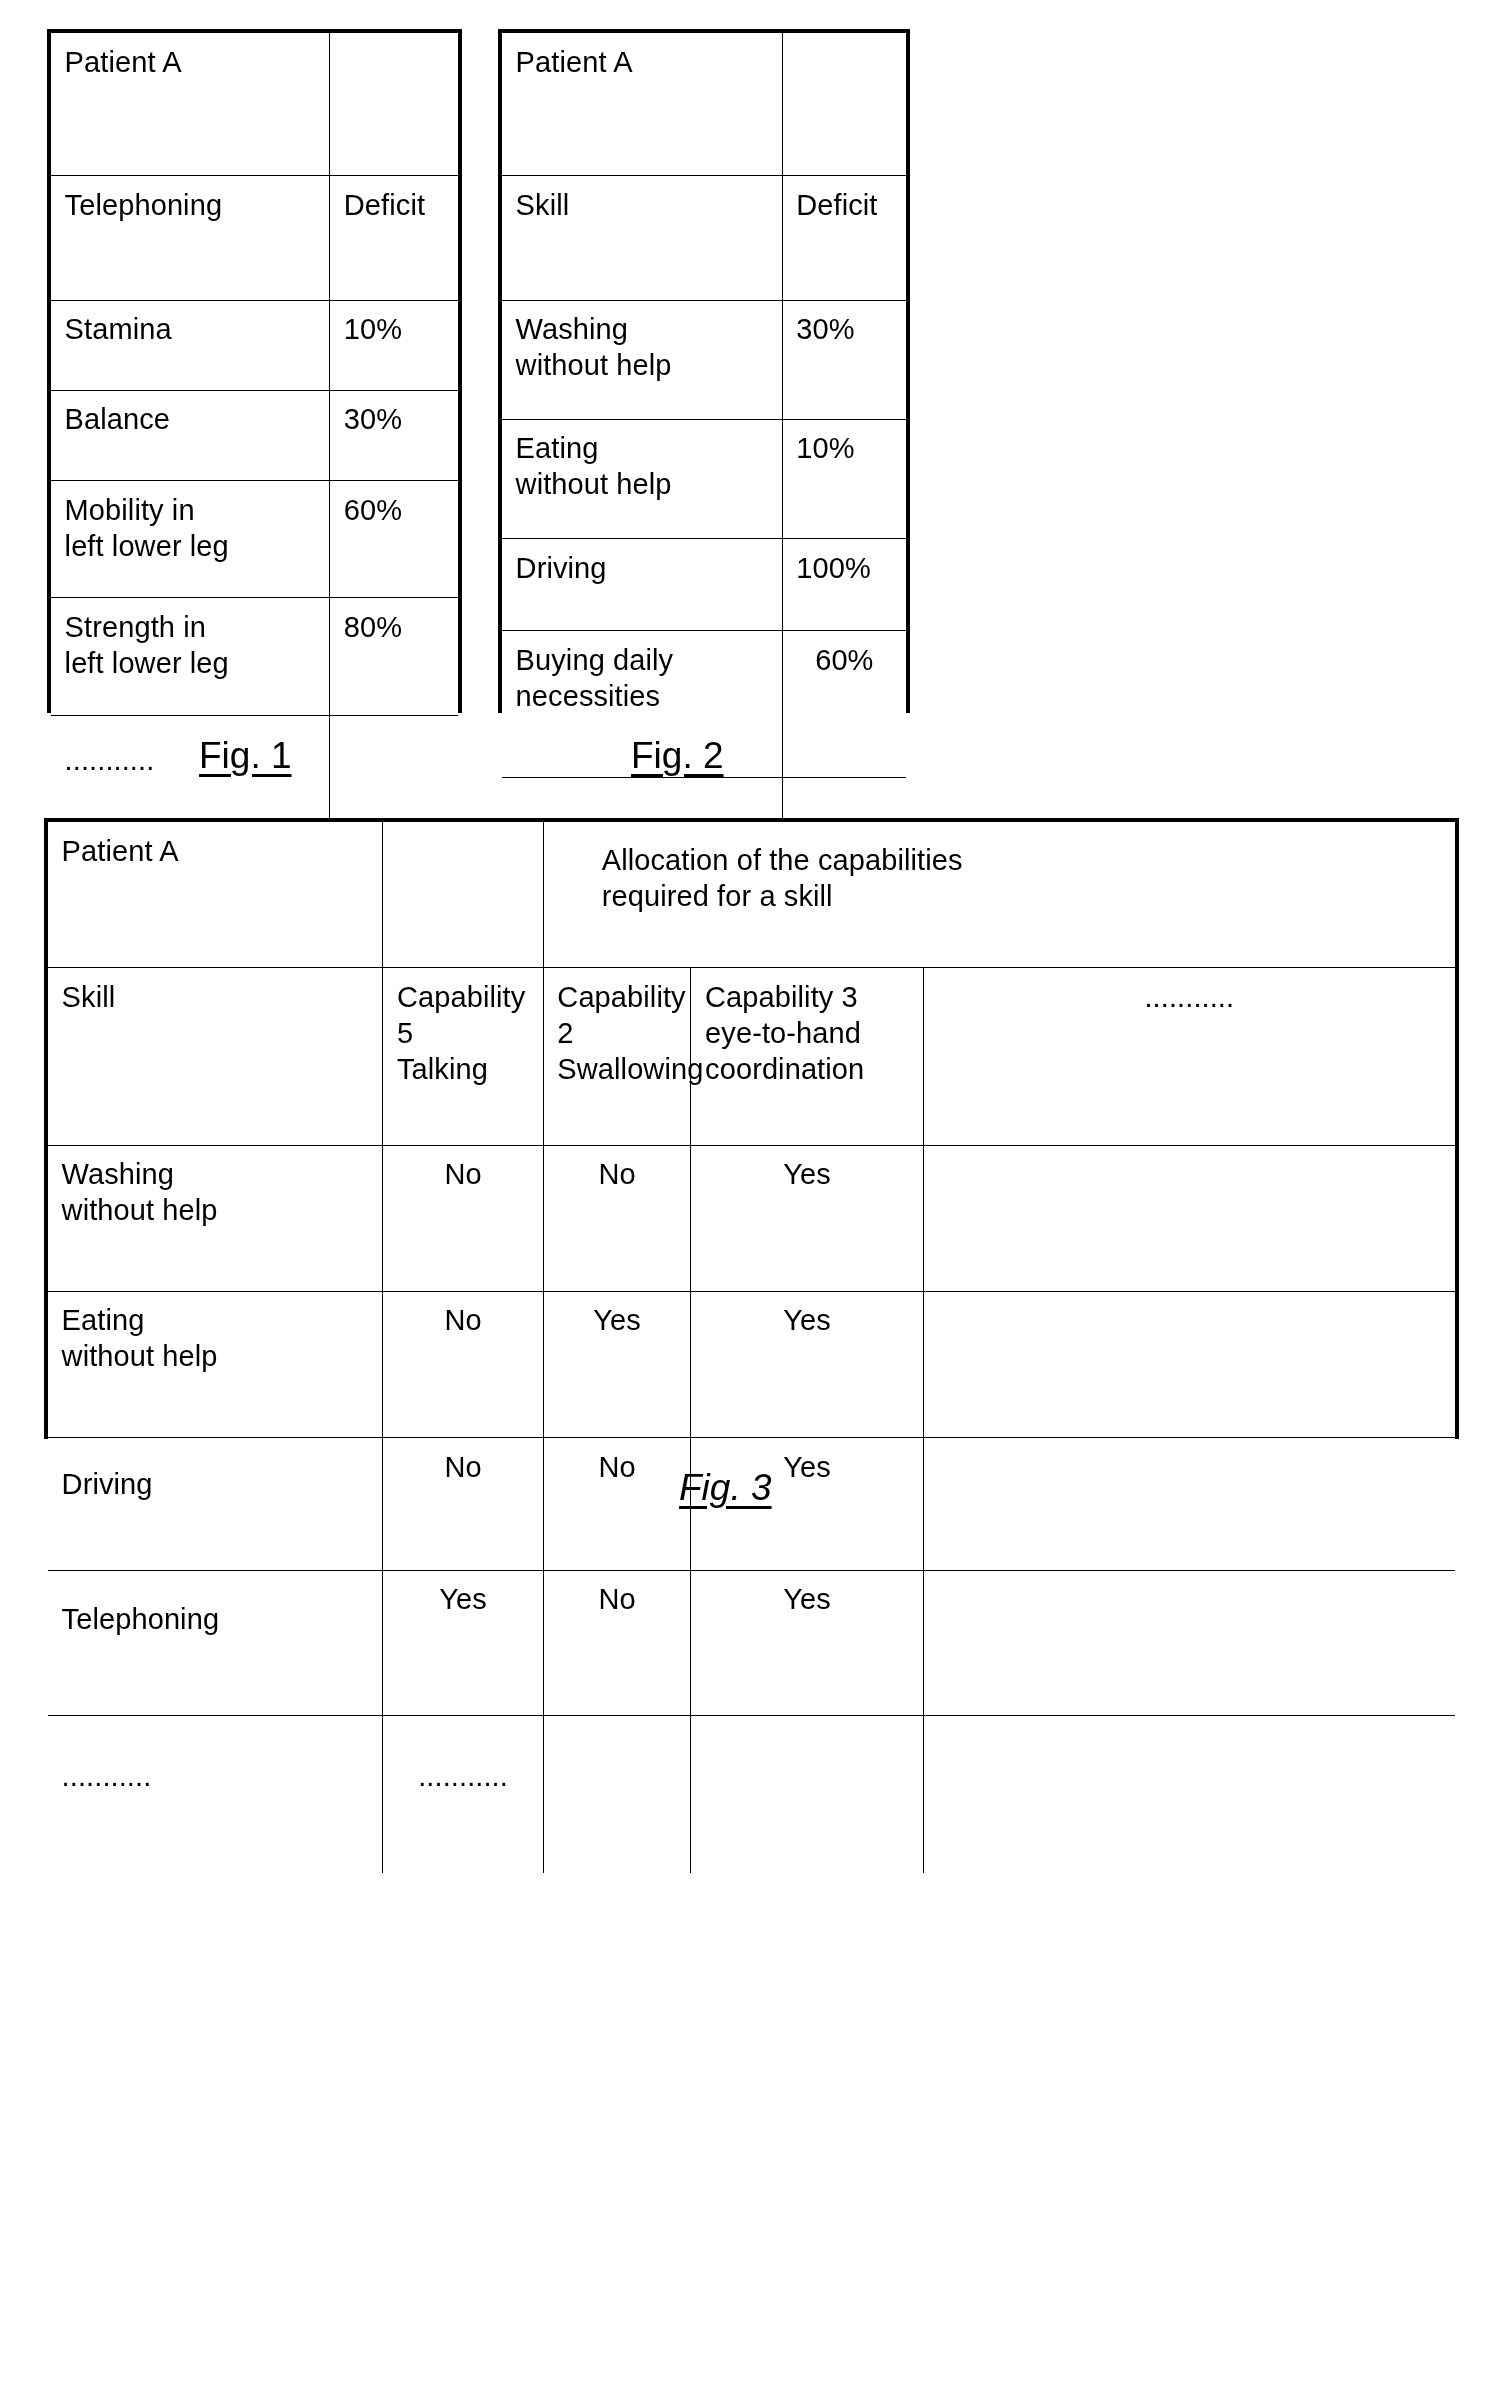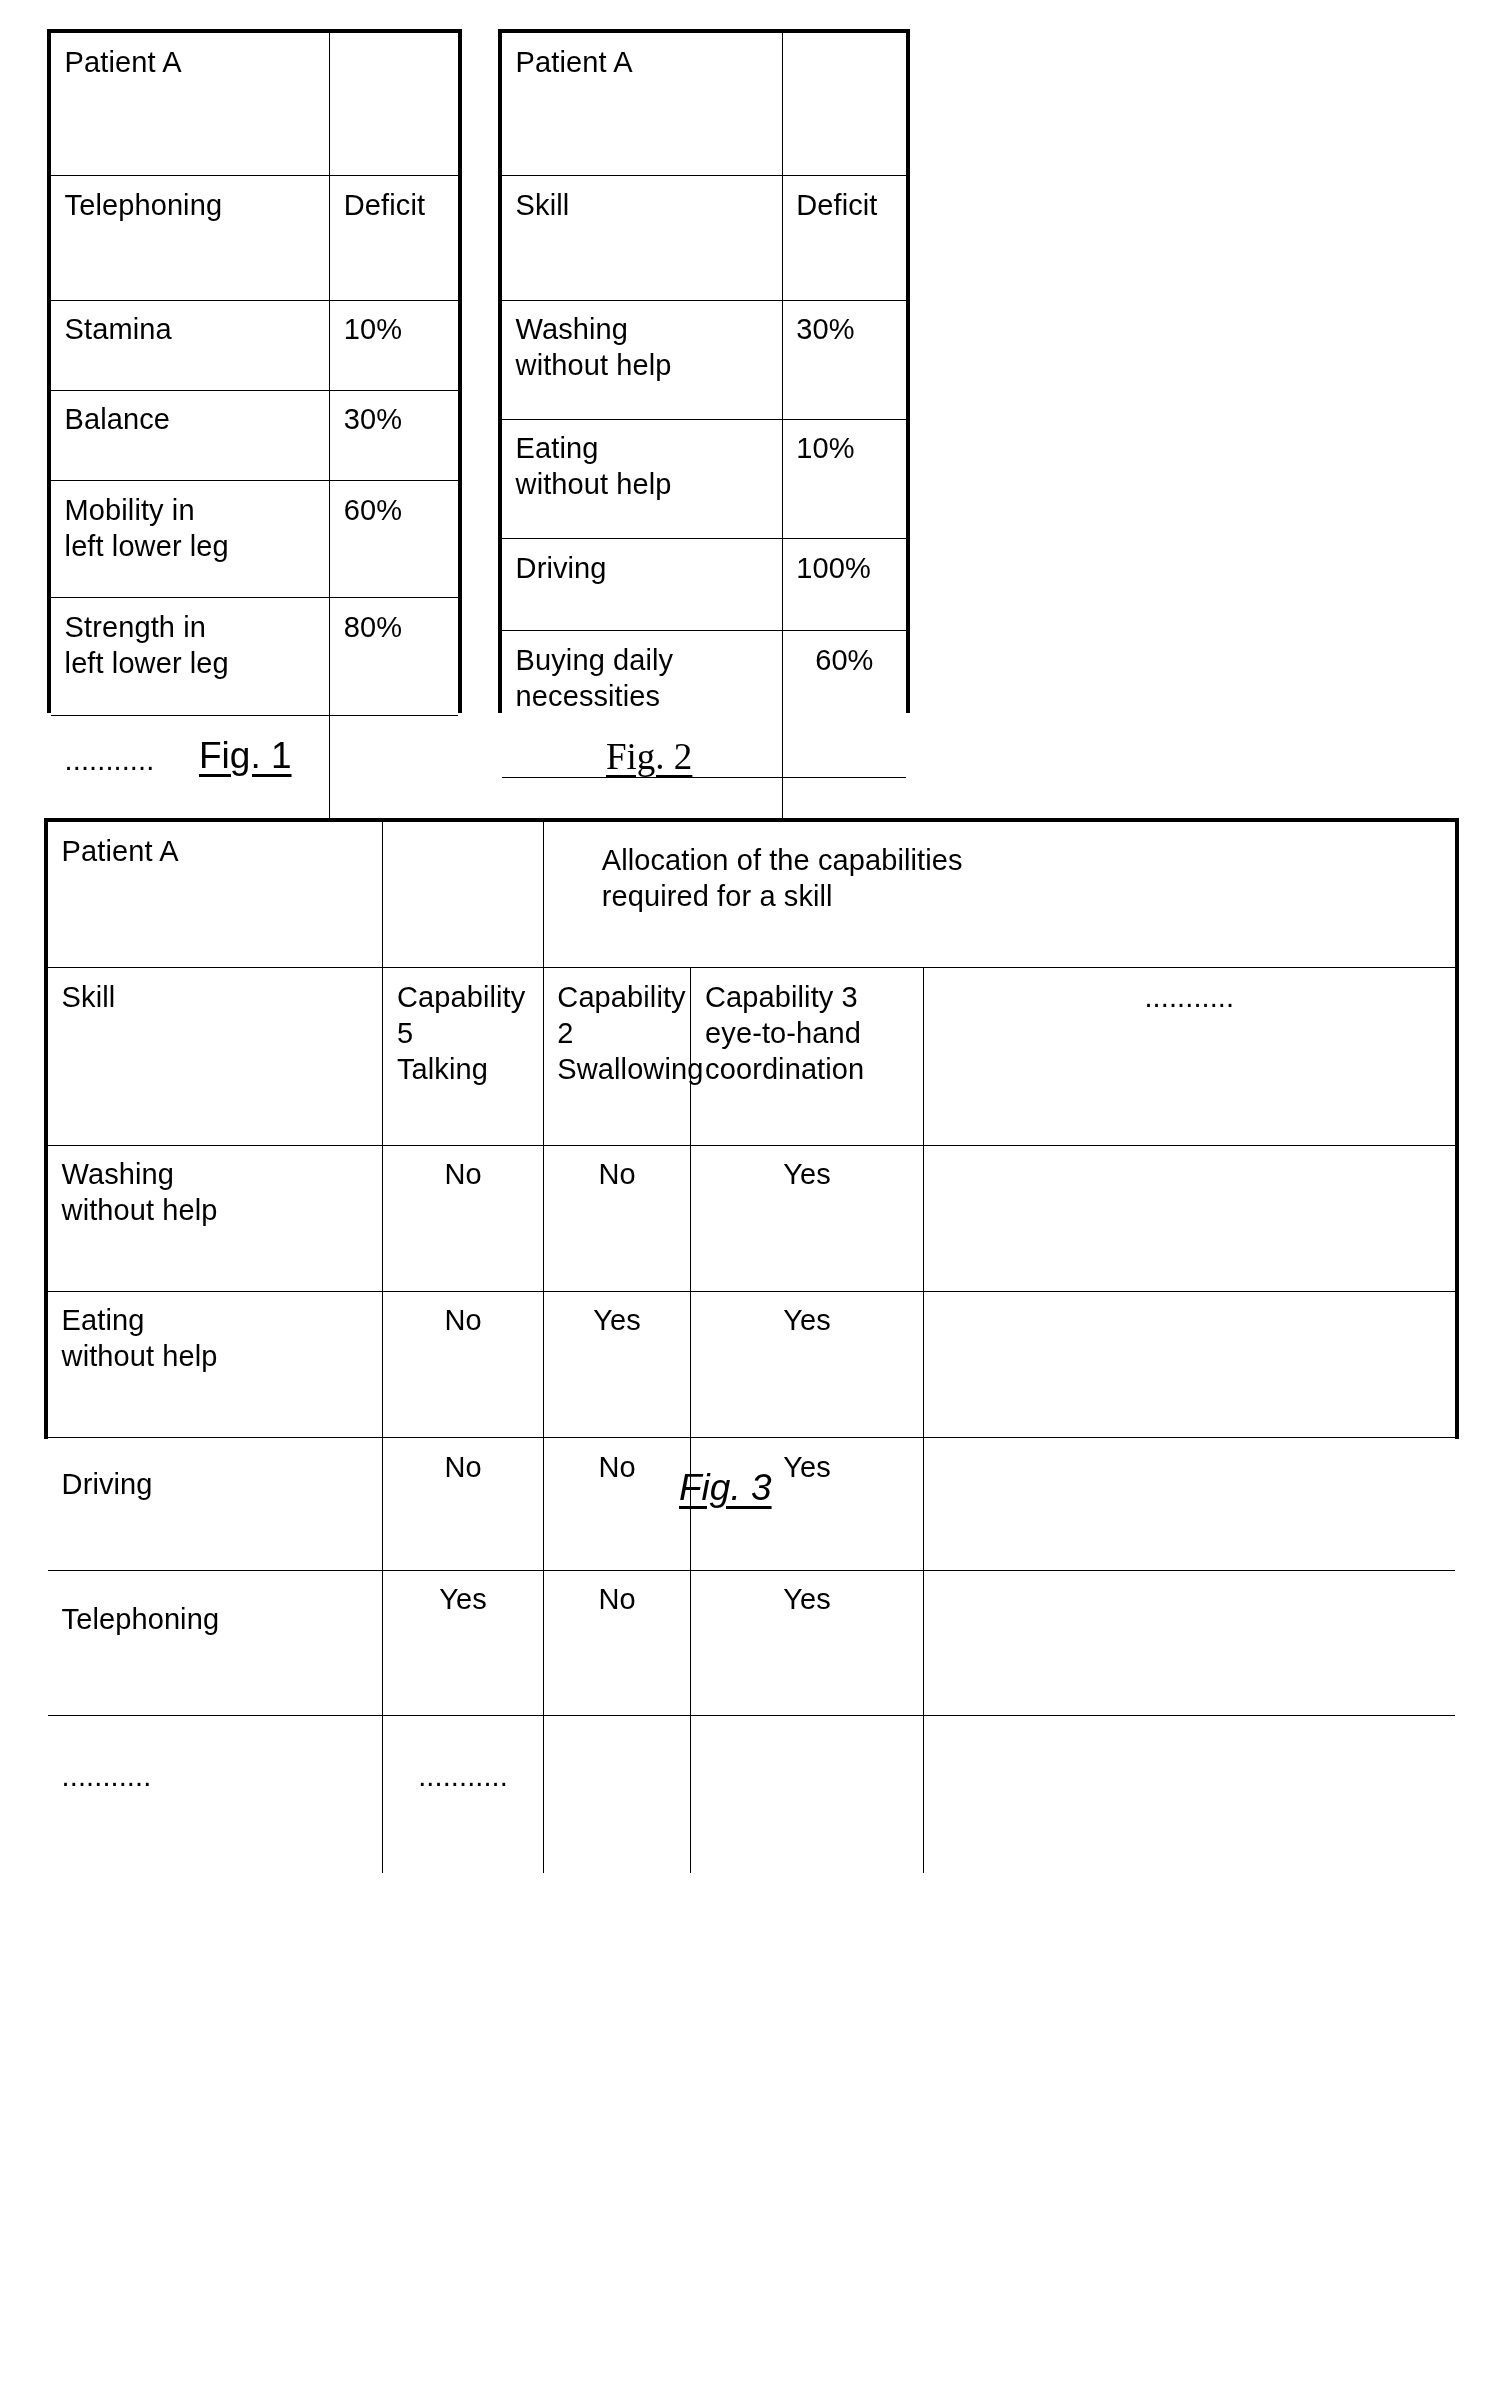--- a/index.html
+++ b/index.html
@@ -64,21 +64,21 @@
     text-underline-offset: 5.8px;
     white-space: nowrap;
   }
 
   
   #fig1-frame { left: 47px;  top: 29px;  width: 415px;  height: 684px; }
   #fig1-caption { left: 199px; top: 735px; }
 
   
   #fig2-frame { left: 498px; top: 29px;  width: 412px;  height: 684px; }
-  #fig2-caption { left: 606px; top: 735px; font-family: Liberation Serif, serif; }
+  #fig2-caption { left: 631px; top: 735px; }
 
   
   #fig3-frame { left: 44px;  top: 818px; width: 1415px; height: 621px; }
   #fig3-caption { left: 679px; top: 1467px; font-style: italic; }
 
   
   #page-root {
     position: absolute;
     left: 0; top: 0;
     width: 1510px; height: 2406px;

